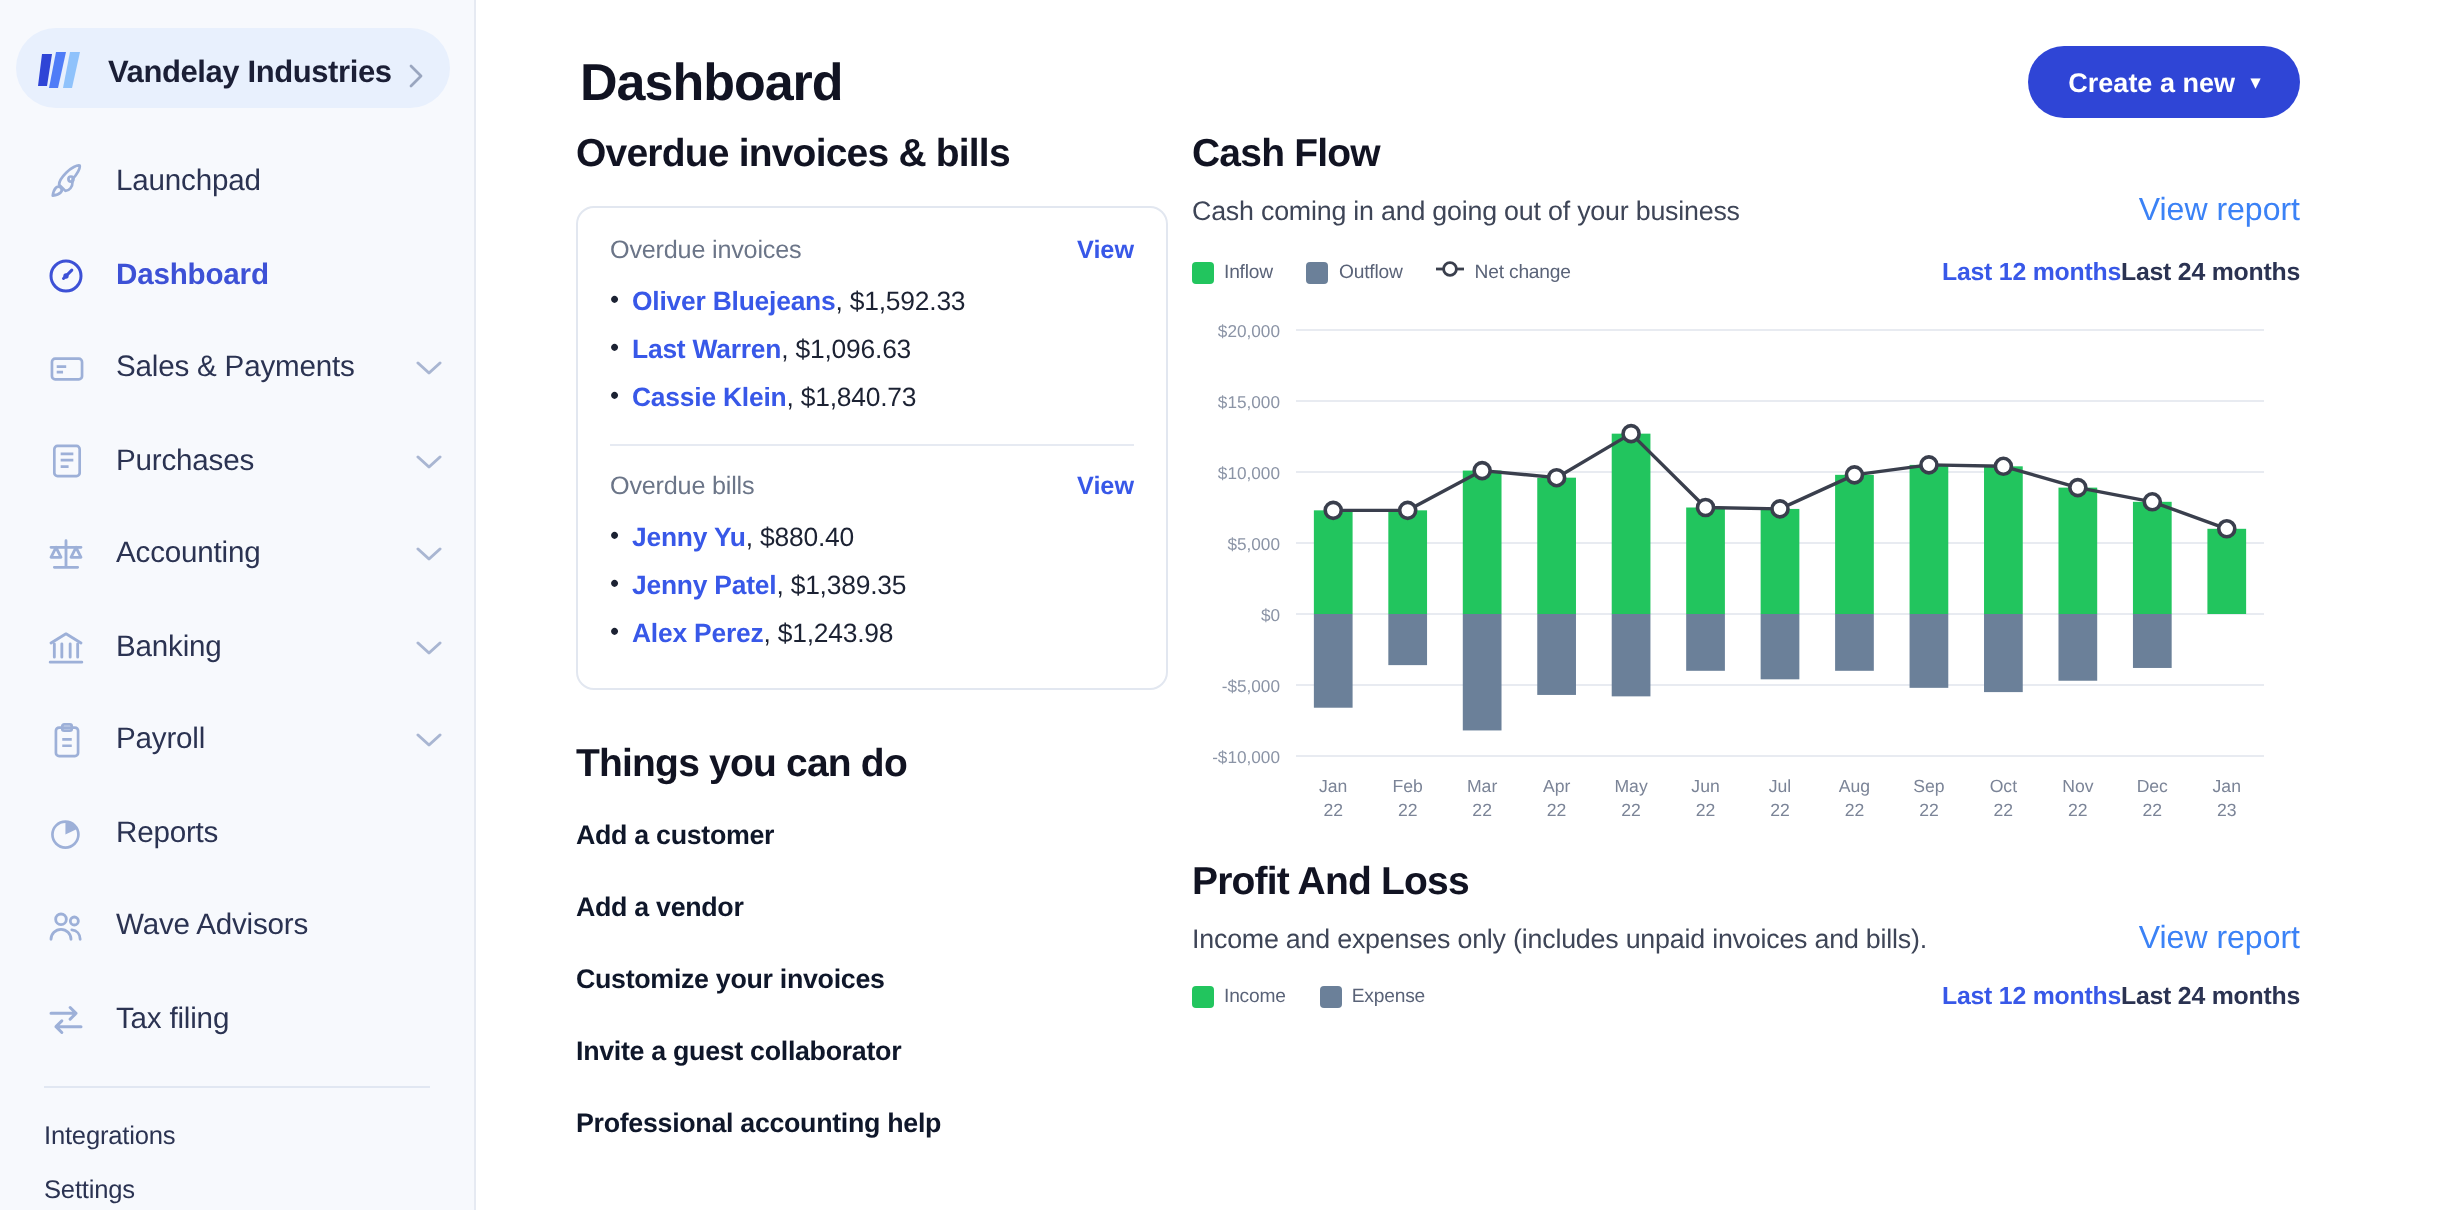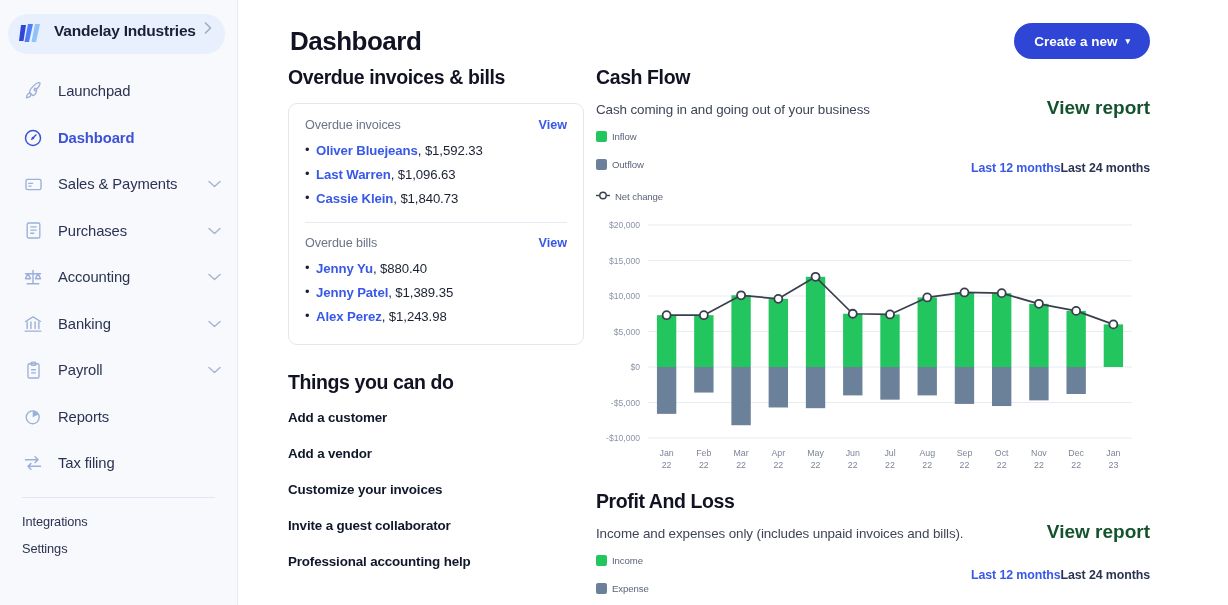--- a/index.html
+++ b/index.html
@@ -15,21 +15,21 @@
   
   .sidebar {
     width: 238px; height: 605px;
     background: #f7f9fd;
     border-right: 1px solid #e6eaf2;
     position: relative;
     flex: 0 0 238px;
     padding-top: 10px;
   }
   .company {
-    display: flex; align-items: flex-start;
+    display: flex; align-items: flex-end;
     margin: 4px 12px 14px 8px;
     padding: 8px 10px;
     border-radius: 26px;
     background: #e8f0fd;
     height: 40px;
   }
   .company-logo { width: 26px; height: 22px; flex: 0 0 26px; position: relative; margin-right: 10px; }
   .company-name {
     font-size: 15.5px; font-weight: 700; color: #1b1f36;
     letter-spacing: -0.2px; white-space: nowrap;
@@ -139,26 +139,26 @@
   .panel { margin-top: 0; }
   .panel-title {
     font-size: 19.5px; font-weight: 700; color: #111322;
     letter-spacing: -0.4px; margin-bottom: 8px;
   }
   .panel-row {
     display: flex; align-items: baseline; justify-content: space-between;
     margin-bottom: 12px;
   }
   .panel-desc { font-size: 13.4px; color: #3e4557; letter-spacing: -0.1px; }
-  .report-link { font-size: 19px; color: #14532d; font-weight: 700; cursor: pointer; }
+  .report-link { font-size: 16px; color: #3b82f6; font-weight: 400; cursor: pointer; }
   .legend-row {
     display: flex; align-items: center; justify-content: space-between;
     margin-bottom: 6px;
   }
-  .legend { display: flex; align-items: flex-start; gap: 17px; flex-direction: column; }
+  .legend { display: flex; align-items: center; gap: 17px; }
   .legend-item { display: flex; align-items: center; gap: 5px; }
   .swatch { width: 11px; height: 11px; border-radius: 2px; }
   .legend-label { font-size: 9.6px; color: #5a6378; letter-spacing: -0.1px; }
   .ranges { display: flex; align-items: center; }
   .range { font-size: 12.4px; font-weight: 700; color: #2b3352; cursor: pointer; letter-spacing: -0.1px; }
   .range.active { color: #3858e8; }
 
   
   .chart-wrap { position: relative; width: 100%; height: 275px; }
   .chart-svg { display: block; }
@@ -288,20 +288,31 @@
       <div class="nav-item">
         <span class="nav-icon">
           <svg width="19" height="19" viewBox="0 0 24 24" fill="none" stroke="currentColor" stroke-width="1.7" stroke-linecap="round" stroke-linejoin="round">
             <circle cx="11" cy="13" r="8.2"></circle>
             <path d="M11 13 L11 4.8 A8.2 8.2 0 0 1 18.3 9.4 Z" fill="currentColor" stroke="none"></path>
           </svg>
         </span>
         <span class="nav-label">Reports</span>
       </div>
 
+      <div class="nav-item">
+        <span class="nav-icon">
+          <svg width="20" height="20" viewBox="0 0 24 24" fill="none" stroke="currentColor" stroke-width="1.7" stroke-linecap="round" stroke-linejoin="round">
+            <circle cx="9" cy="8" r="3.2"></circle>
+            <path d="M3 20c0-3.3 2.7-6 6-6s6 2.7 6 6"></path>
+            <circle cx="17" cy="9" r="2.4"></circle>
+            <path d="M15.5 14.3c3 .3 5 2.6 5 5.7"></path>
+          </svg>
+        </span>
+        <span class="nav-label">Wave Advisors</span>
+      </div>
 
       <div class="nav-item">
         <span class="nav-icon">
           <svg width="20" height="20" viewBox="0 0 24 24" fill="none" stroke="currentColor" stroke-width="1.8" stroke-linecap="round" stroke-linejoin="round">
             <path d="M3 8h15M14.5 4.5 18 8 14.5 11.5"></path>
             <path d="M21 16H6M9.5 12.5 6 16l3.5 3.5"></path>
           </svg>
         </span>
         <span class="nav-label">Tax filing</span>
       </div>

